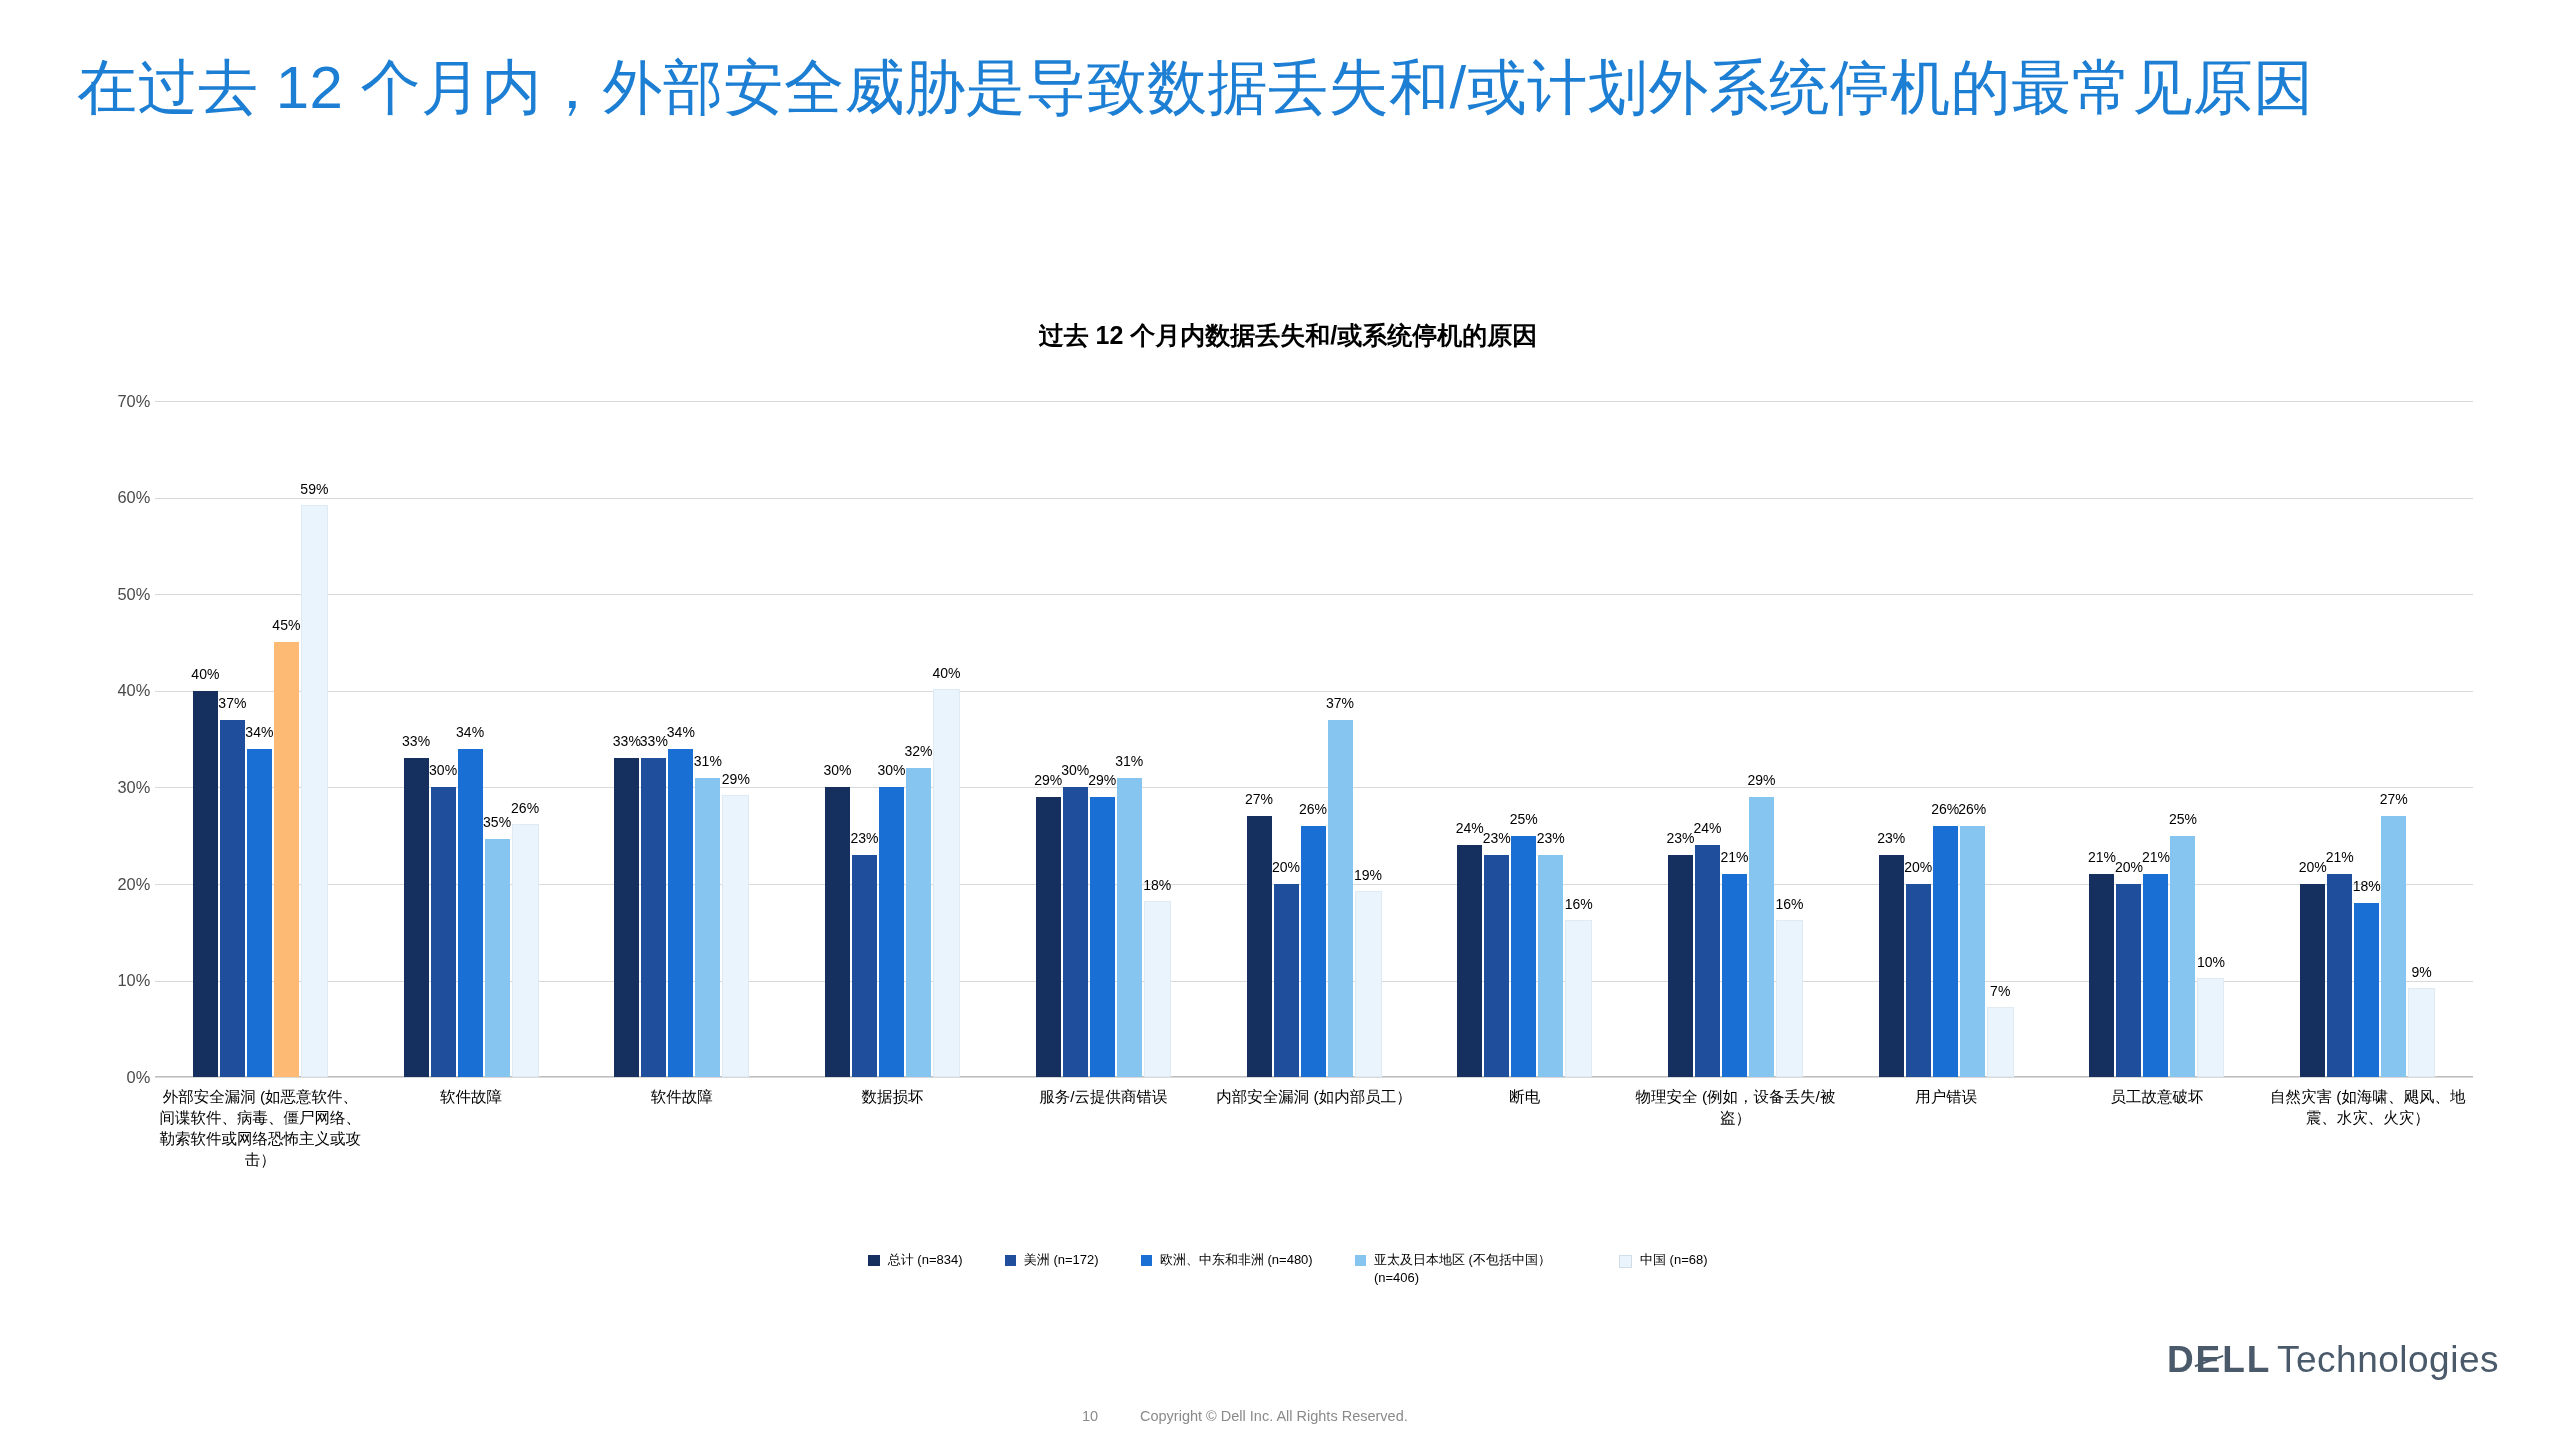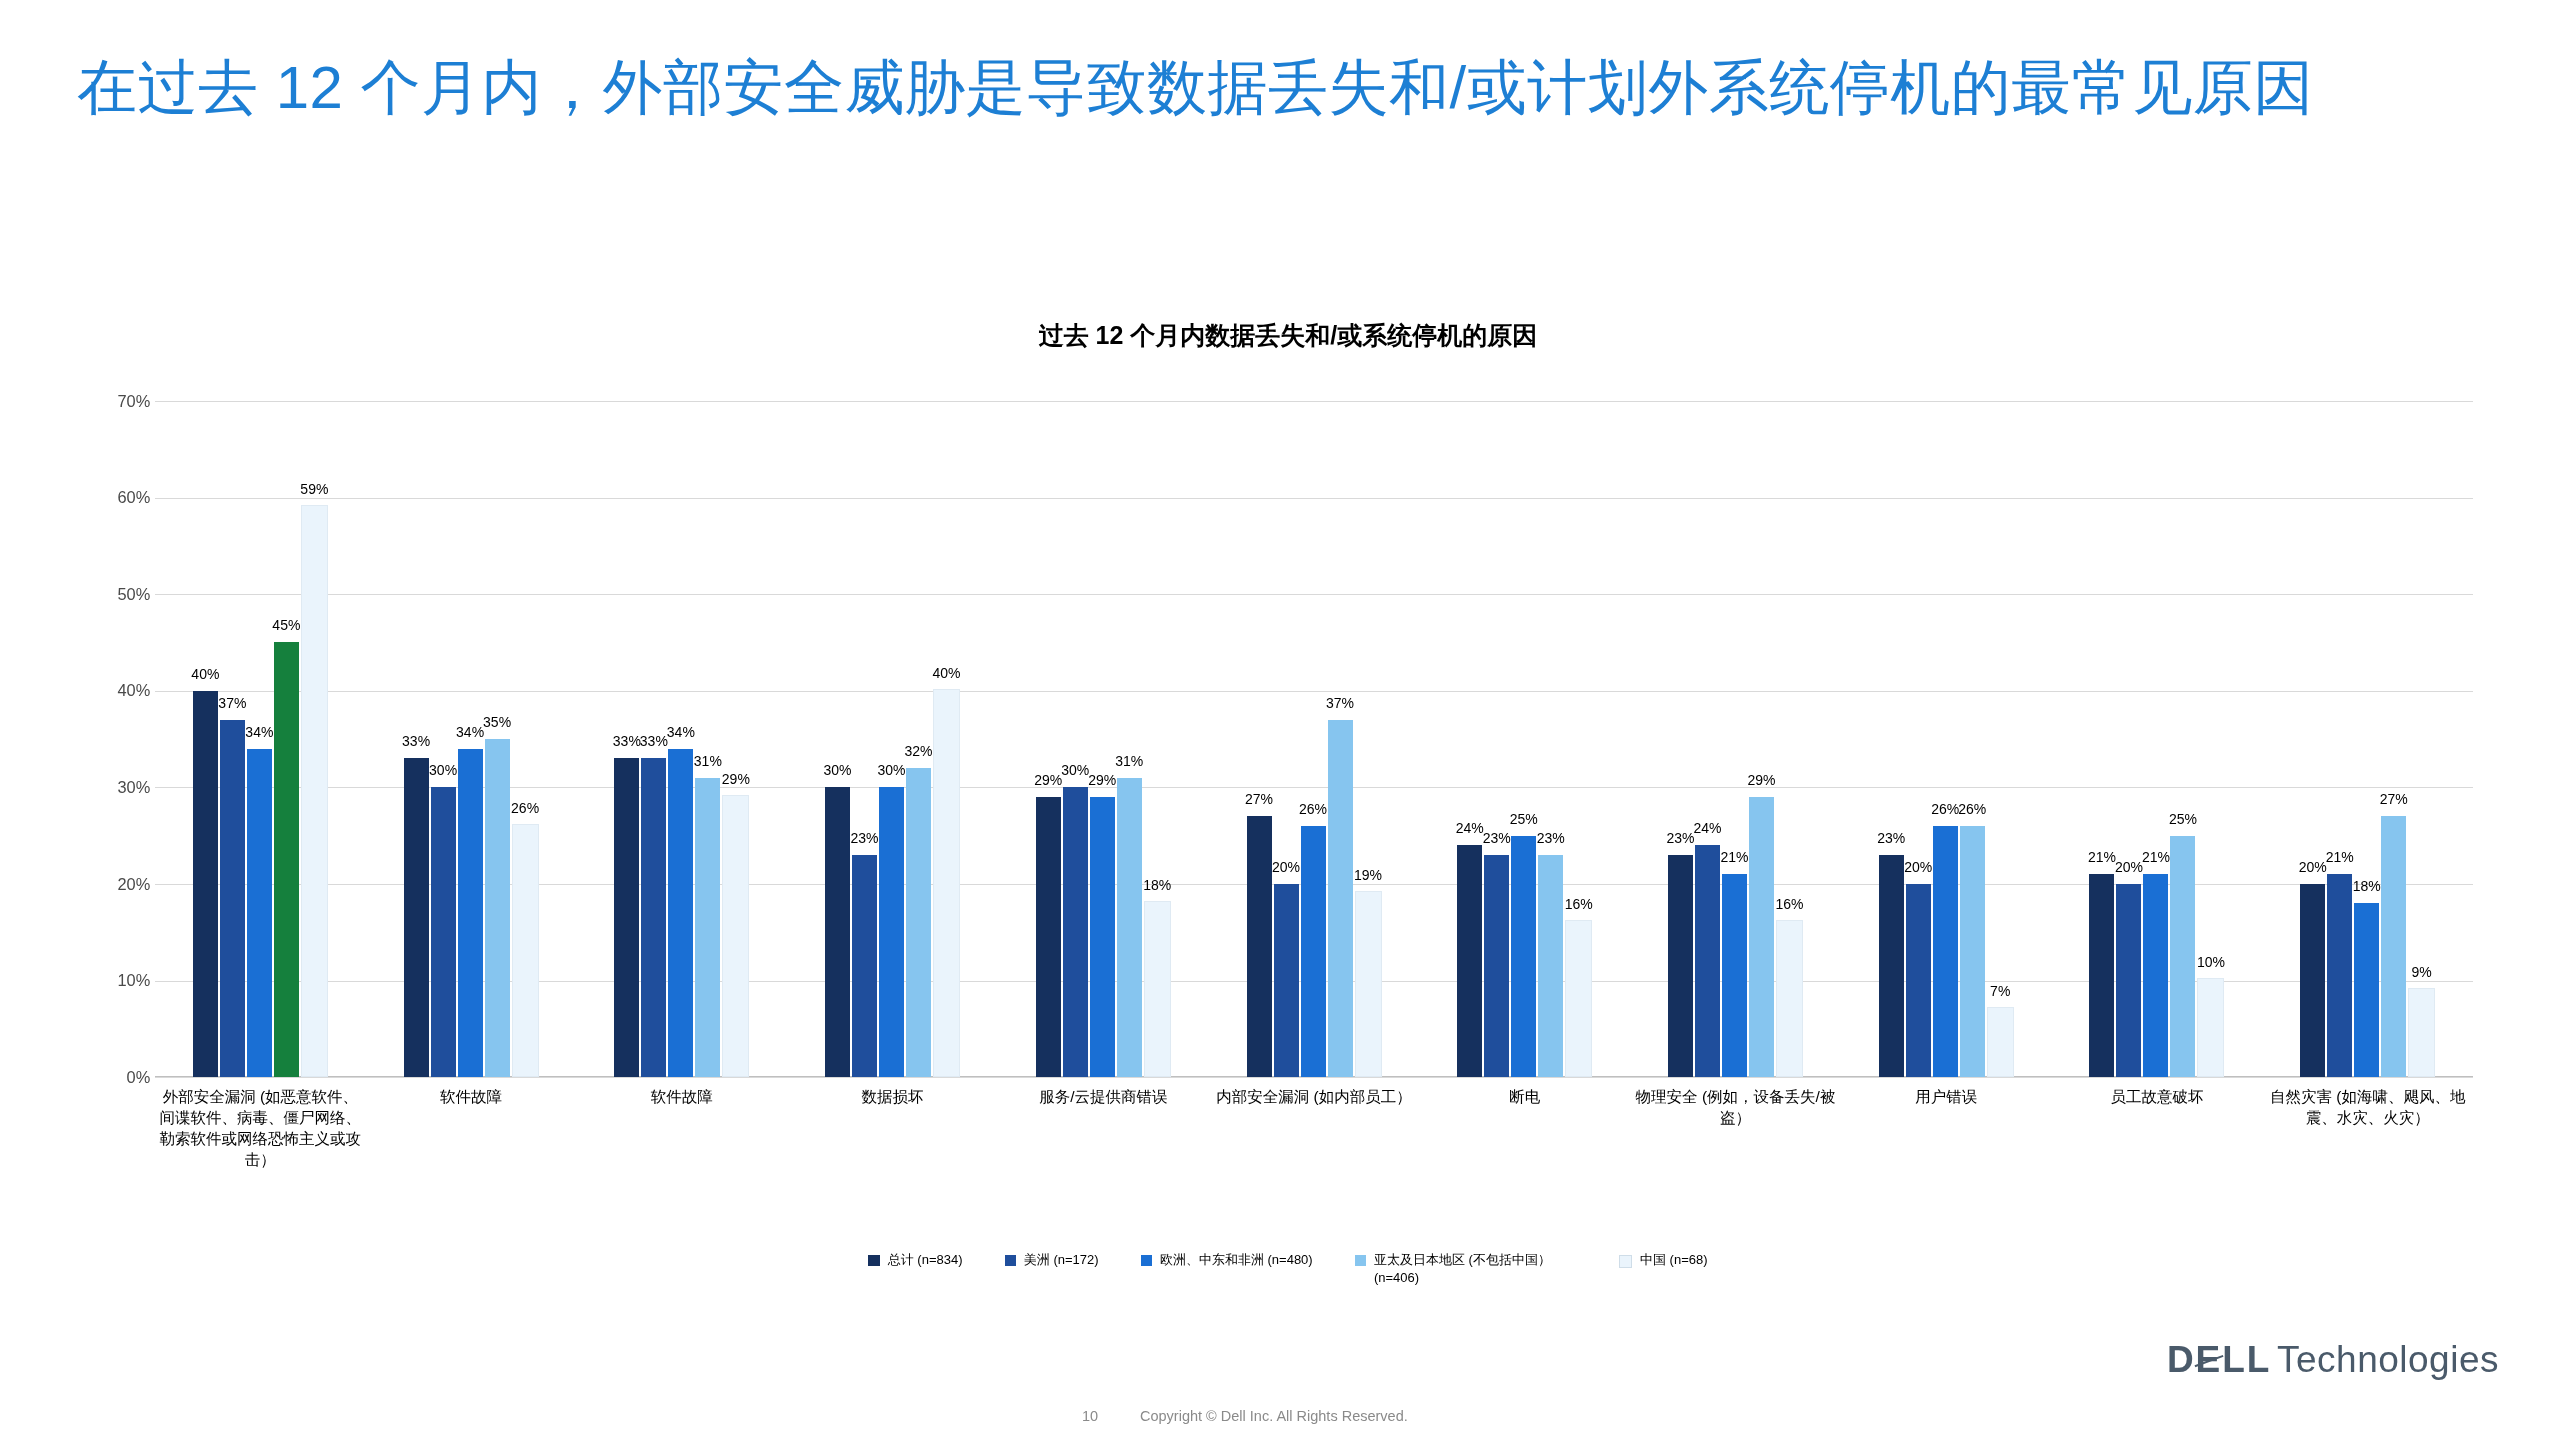--- a/index.html
+++ b/index.html
@@ -236,40 +236,40 @@
           <div class="bar-wrap">
             <div class="bar" style="height: 386px; background: rgb(21, 48, 94);">
               <span class="vlabel">40%</span>
             </div>
             <div class="bar" style="height: 357px; background: rgb(31, 78, 156);">
               <span class="vlabel">37%</span>
             </div>
             <div class="bar" style="height: 328px; background: rgb(26, 111, 212);">
               <span class="vlabel">34%</span>
             </div>
-            <div class="bar" style="height: 435px; background: #15803d;">
+            <div class="bar" style="height: 435px; background: #fdba74;">
               <span class="vlabel">45%</span>
             </div>
             <div class="bar" style="height: 570px; background: rgb(234, 244, 252); border: 1px solid rgb(223, 234, 243);">
               <span class="vlabel">59%</span>
             </div>
           </div>
         </div>
         <div class="group" style="flex: 1 1 0px;">
           <div class="bar-wrap">
             <div class="bar" style="height: 319px; background: rgb(21, 48, 94);">
               <span class="vlabel">33%</span>
             </div>
             <div class="bar" style="height: 290px; background: rgb(31, 78, 156);">
               <span class="vlabel">30%</span>
             </div>
             <div class="bar" style="height: 328px; background: rgb(26, 111, 212);">
               <span class="vlabel">34%</span>
             </div>
-            <div class="bar" style="height: 338px; background: rgb(134, 197, 239);">
+            <div class="bar" style="height: 238px; background: rgb(134, 197, 239);">
               <span class="vlabel">35%</span>
             </div>
             <div class="bar" style="height: 251px; background: rgb(234, 244, 252); border: 1px solid rgb(223, 234, 243);">
               <span class="vlabel">26%</span>
             </div>
           </div>
         </div>
         <div class="group" style="flex: 1 1 0px;">
           <div class="bar-wrap">
             <div class="bar" style="height: 319px; background: rgb(21, 48, 94);">

